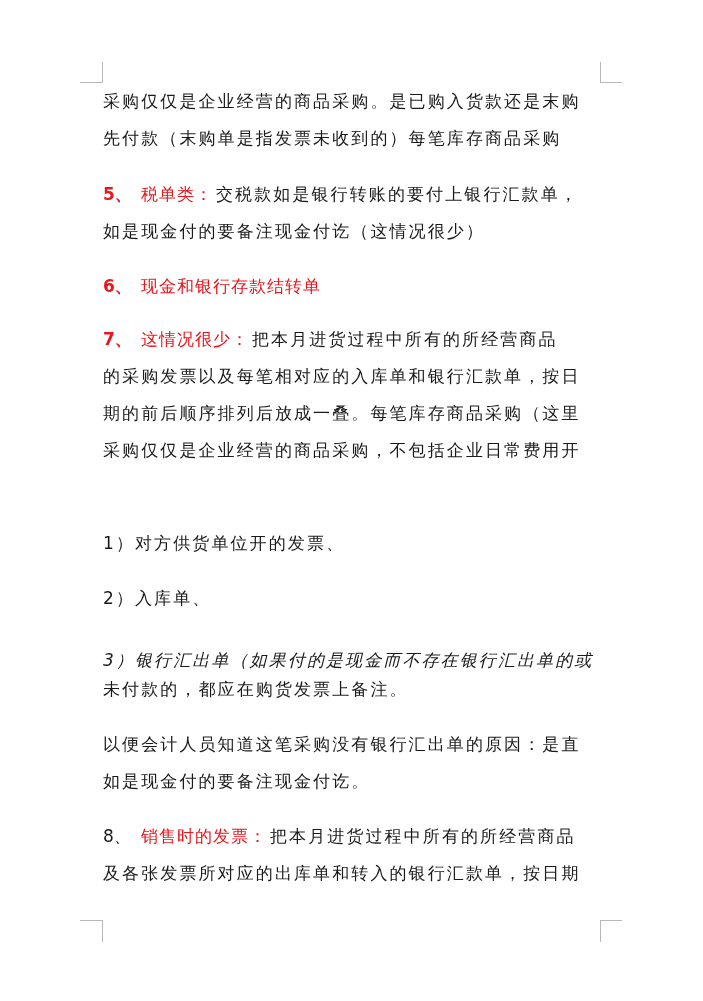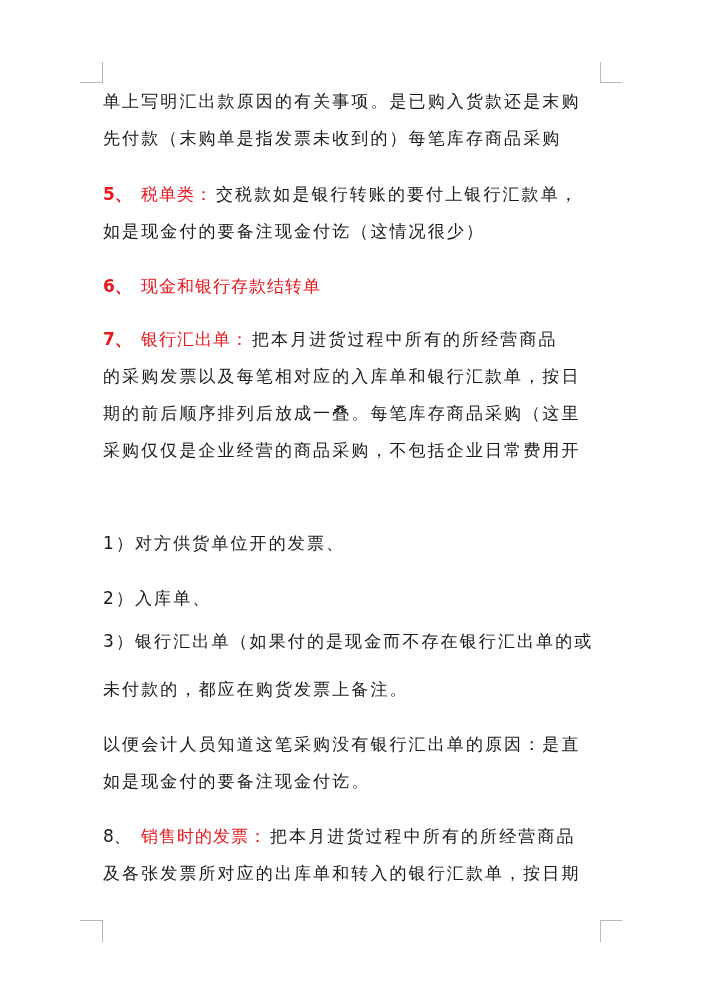--- a/index.html
+++ b/index.html
@@ -58,42 +58,42 @@
 
   <div class="crop" style="left:102px;top:62px;width:1px;height:21px;"></div>
   <div class="crop" style="left:80px;top:82px;width:22px;height:1px;"></div>
   <div class="crop" style="left:600px;top:62px;width:1px;height:21px;"></div>
   <div class="crop" style="left:600px;top:82px;width:22px;height:1px;"></div>
   <div class="crop" style="left:80px;top:920px;width:22px;height:1px;"></div>
   <div class="crop" style="left:102px;top:920px;width:1px;height:22px;"></div>
   <div class="crop" style="left:600px;top:920px;width:22px;height:1px;"></div>
   <div class="crop" style="left:600px;top:920px;width:1px;height:22px;"></div>
 
-  <div class="line" style="top:90px;">单上写明汇出款原因的有关事项。是已购入货款还是末购</div>
+  <div class="line" style="top:90px;">采购仅仅是企业经营的商品采购。是已购入货款还是末购</div>
   <div class="line" style="top:127px;">先付款（末购单是指发票未收到的）每笔库存商品采购</div>
 
   <div class="line" style="top:183px;">
     <span class="num red">5、</span><span class="red bold">税单类</span><span class="red colon">：</span><span>交税款如是银行转账的要付上银行汇款单，</span>
   </div>
   <div class="line" style="top:220px;">如是现金付的要备注现金付讫（这情况很少）</div>
 
   <div class="line" style="top:275px;">
     <span class="num red">6、</span><span class="red bold">现金和银行存款结转单</span>
   </div>
 
   <div class="line" style="top:328px;">
-    <span class="num red">7、</span><span class="red bold">银行汇出单</span><span class="red colon">：</span><span>把本月进货过程中所有的所经营商品</span>
+    <span class="num red">7、</span><span class="red bold">这情况很少</span><span class="red colon">：</span><span>把本月进货过程中所有的所经营商品</span>
   </div>
   <div class="line" style="top:365px;">的采购发票以及每笔相对应的入库单和银行汇款单，按日</div>
   <div class="line" style="top:402px;">期的前后顺序排列后放成一叠。每笔库存商品采购（这里</div>
   <div class="line" style="top:439px;">采购仅仅是企业经营的商品采购，不包括企业日常费用开</div>
 
   <div class="line" style="top:532px;">1）对方供货单位开的发票、</div>
   <div class="line" style="top:587px;">2）入库单、</div>
-  <div class="line" style="top:630px;">3）银行汇出单（如果付的是现金而不存在银行汇出单的或</div>
+  <div class="line" style="top:649px;font-style:italic;">3）银行汇出单（如果付的是现金而不存在银行汇出单的或</div>
   <div class="line" style="top:678px;">未付款的，都应在购货发票上备注。</div>
 
   <div class="line" style="top:733px;">以便会计人员知道这笔采购没有银行汇出单的原因：是直</div>
   <div class="line" style="top:770px;">如是现金付的要备注现金付讫。</div>
 
   <div class="line" style="top:825px;">
     <span class="num">8、</span><span class="red bold">销售时的发票</span><span class="red colon">：</span><span>把本月进货过程中所有的所经营商品</span>
   </div>
   <div class="line" style="top:862px;">及各张发票所对应的出库单和转入的银行汇款单，按日期</div>
 

